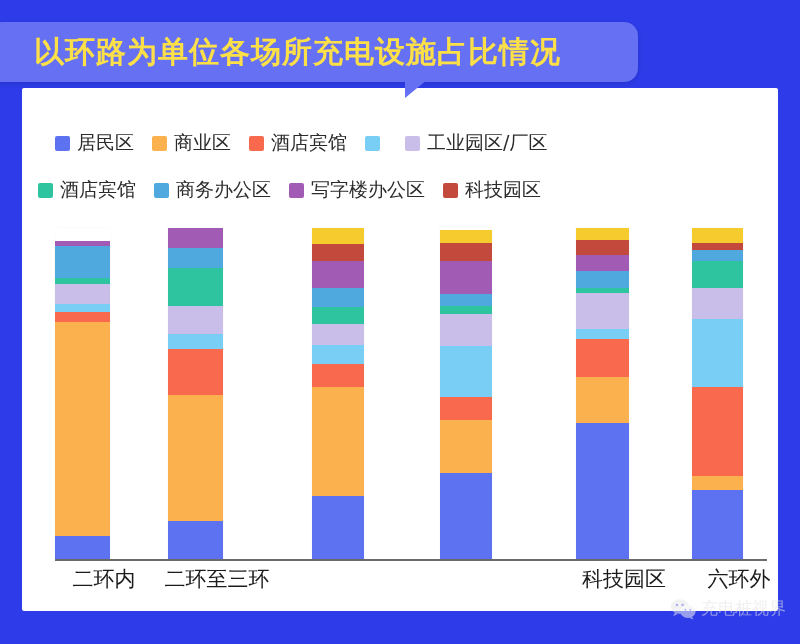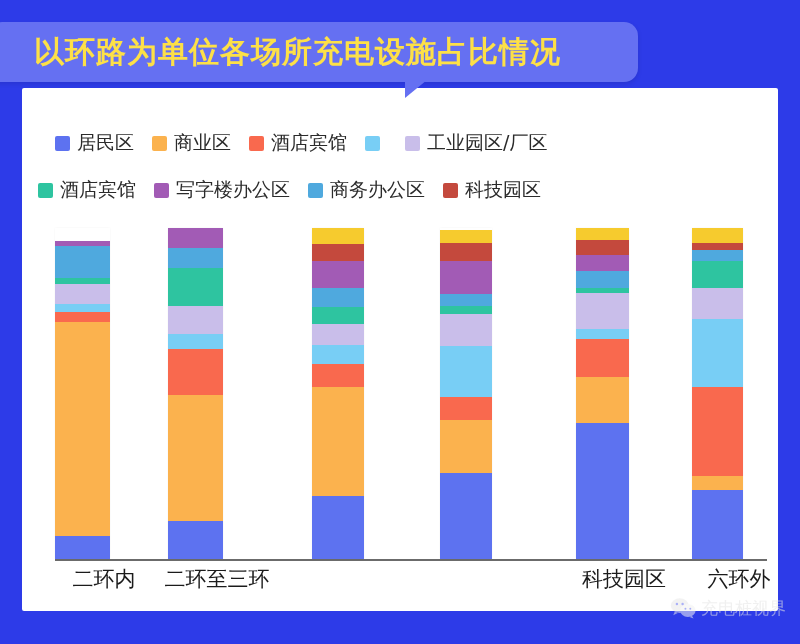--- a/index.html
+++ b/index.html
@@ -118,20 +118,21 @@
     color: #1B1B1B;
     font-family: "DejaVu Sans", "Liberation Sans", sans-serif;
     white-space: nowrap;
   }
 
   
   #watermark {
     position: absolute;
     right: 14px; bottom: 24px;
     display: flex;
+    align-items: center;
     opacity: 0.55;
     z-index: 8;
   }
   #watermark .wm-text {
     font-size: 17px;
     color: #E4E4E4;
     font-family: "DejaVu Sans", "Liberation Sans", sans-serif;
     margin-left: 5px;
     white-space: nowrap;
   }
@@ -168,26 +169,26 @@
         <span class="legend-swatch" style="background: rgb(201, 190, 234);"></span>
         <span class="legend-label">工业园区/厂区</span>
       </div>
     </div>
   <div class="legend-row" id="legend-row-1">
       <div class="legend-item">
         <span class="legend-swatch" style="background: rgb(46, 196, 160);"></span>
         <span class="legend-label">酒店宾馆</span>
       </div>
       <div class="legend-item">
+        <span class="legend-swatch" style="background: rgb(79, 169, 222);"></span>
+        <span class="legend-label">商务办公区</span>
+      </div>
+      <div class="legend-item">
         <span class="legend-swatch" style="background: rgb(162, 91, 181);"></span>
         <span class="legend-label">写字楼办公区</span>
-      </div>
-      <div class="legend-item">
-        <span class="legend-swatch" style="background: rgb(79, 169, 222);"></span>
-        <span class="legend-label">商务办公区</span>
       </div>
       <div class="legend-item">
         <span class="legend-swatch" style="background: rgb(196, 73, 61);"></span>
         <span class="legend-label">科技园区</span>
       </div>
     </div>
 
   <div id="chart-area">
     <div id="axis-line"></div>
   <div class="bar" style="left: 33px; width: 55px; height: 331px;">

